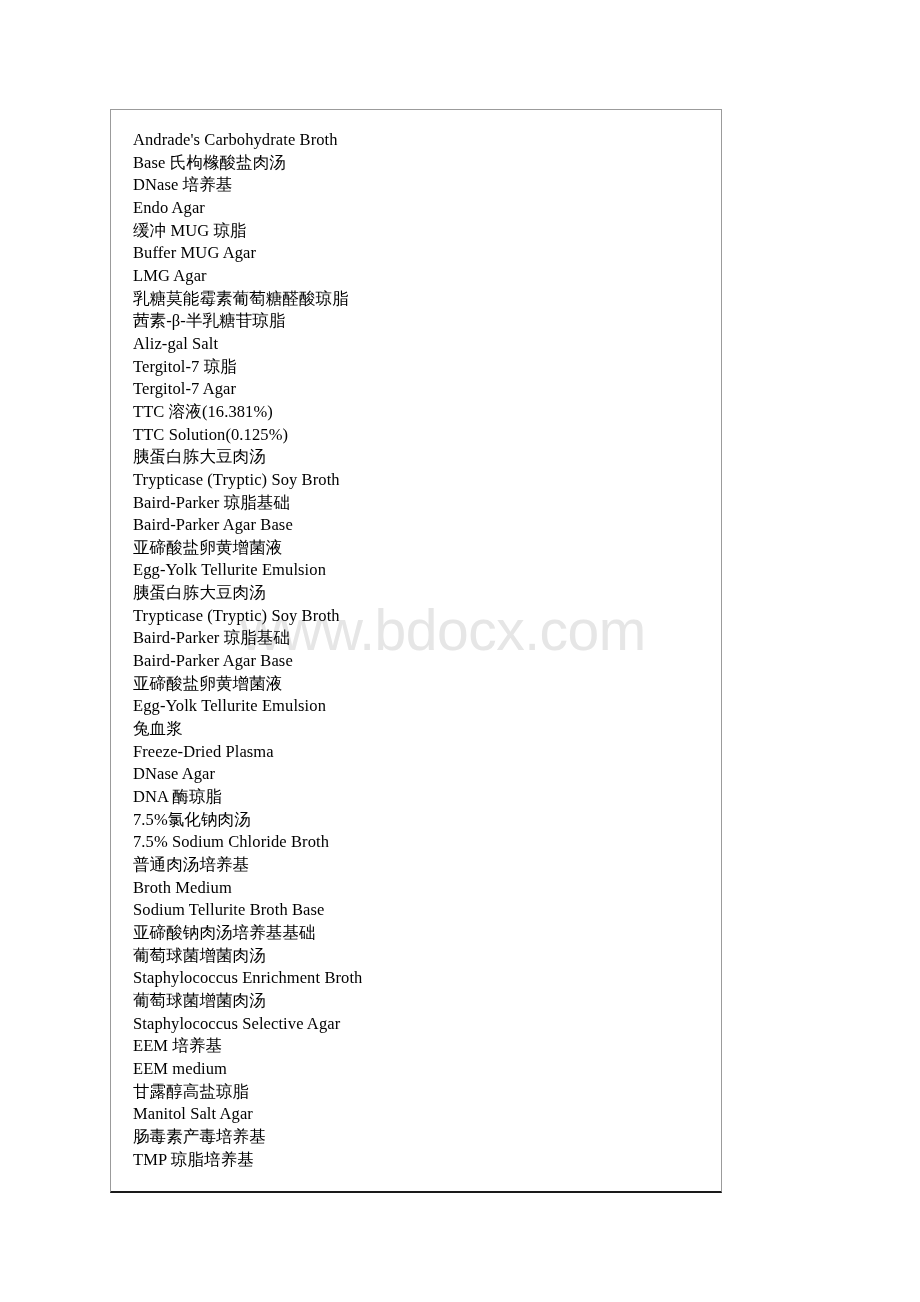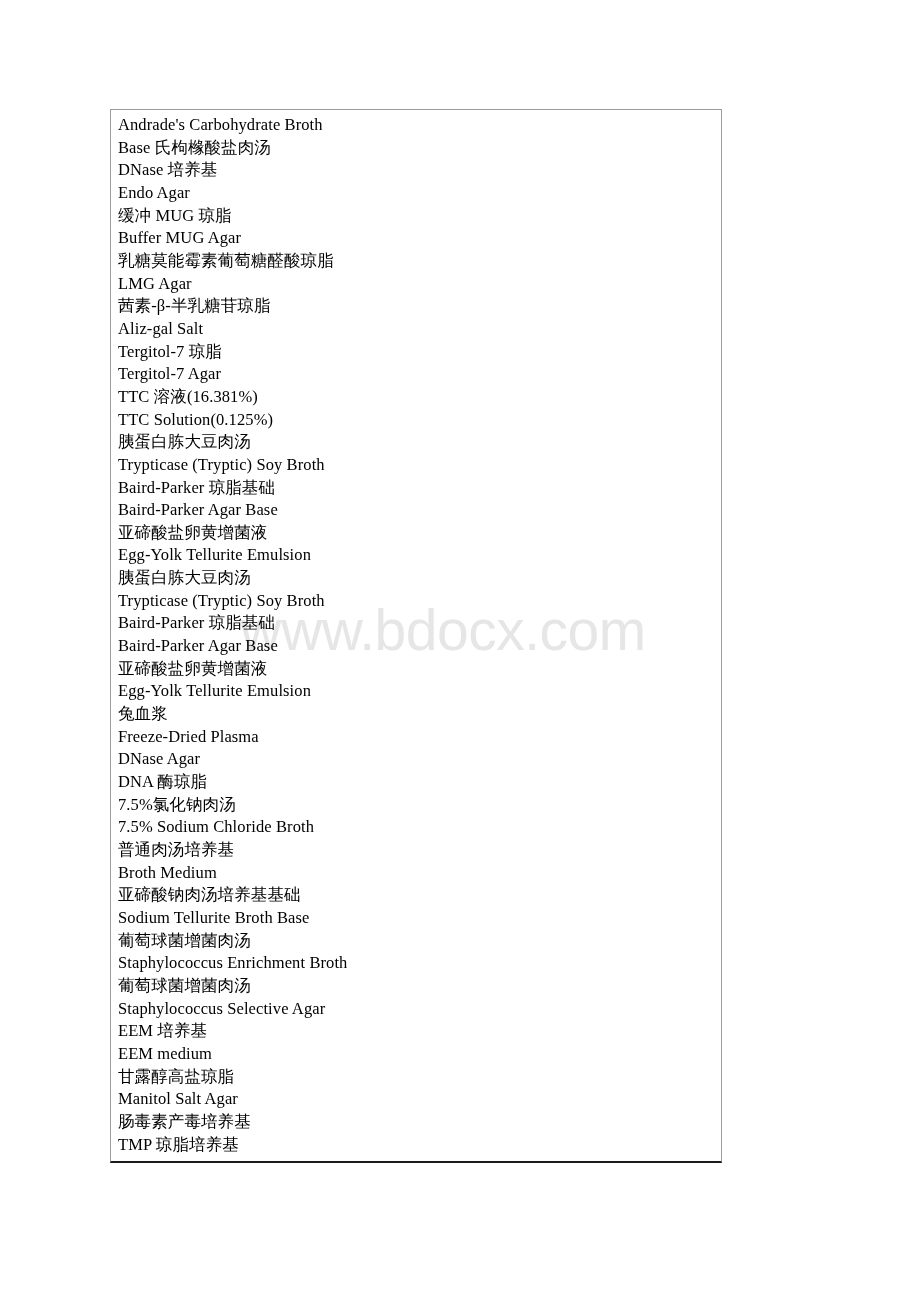--- a/index.html
+++ b/index.html
@@ -55,21 +55,21 @@
     background: transparent;
     z-index: 2;
   }
 
   .media-cell {
     padding: 3px 0 4px 6px;
   }
 
   .media-list {
     list-style: none;
-    margin: 1px;
+    margin: 16px;
     padding: 0;
   }
 
   .media-row {
     font-size: 16.5px;
     line-height: 22.66px;
     color: #000000;
     white-space: nowrap;
     letter-spacing: 0.1px;
   }
@@ -83,22 +83,22 @@
 
   <div class="media-table">
     <div class="media-cell">
       <ul class="media-list">
           <li class="media-row">Andrade's Carbohydrate Broth</li>
           <li class="media-row">Base 氏枸橼酸盐肉汤</li>
           <li class="media-row">DNase 培养基</li>
           <li class="media-row">Endo Agar</li>
           <li class="media-row">缓冲 MUG 琼脂</li>
           <li class="media-row">Buffer MUG Agar</li>
+          <li class="media-row">LMG Agar</li>
           <li class="media-row">乳糖莫能霉素葡萄糖醛酸琼脂</li>
-          <li class="media-row">LMG Agar</li>
           <li class="media-row">茜素-β-半乳糖苷琼脂</li>
           <li class="media-row">Aliz-gal Salt</li>
           <li class="media-row">Tergitol-7 琼脂</li>
           <li class="media-row">Tergitol-7 Agar</li>
           <li class="media-row">TTC 溶液(16.381%)</li>
           <li class="media-row">TTC Solution(0.125%)</li>
           <li class="media-row">胰蛋白胨大豆肉汤</li>
           <li class="media-row">Trypticase (Tryptic) Soy Broth</li>
           <li class="media-row">Baird-Parker 琼脂基础</li>
           <li class="media-row">Baird-Parker Agar Base</li>
@@ -111,22 +111,22 @@
           <li class="media-row">亚碲酸盐卵黄增菌液</li>
           <li class="media-row">Egg-Yolk Tellurite Emulsion</li>
           <li class="media-row">兔血浆</li>
           <li class="media-row">Freeze-Dried Plasma</li>
           <li class="media-row">DNase Agar</li>
           <li class="media-row">DNA 酶琼脂</li>
           <li class="media-row">7.5%氯化钠肉汤</li>
           <li class="media-row">7.5% Sodium Chloride Broth</li>
           <li class="media-row">普通肉汤培养基</li>
           <li class="media-row">Broth Medium</li>
+          <li class="media-row">Sodium Tellurite Broth Base</li>
           <li class="media-row">亚碲酸钠肉汤培养基基础</li>
-          <li class="media-row">Sodium Tellurite Broth Base</li>
           <li class="media-row">葡萄球菌增菌肉汤</li>
           <li class="media-row">Staphylococcus Enrichment Broth</li>
           <li class="media-row">葡萄球菌增菌肉汤</li>
           <li class="media-row">Staphylococcus Selective Agar</li>
           <li class="media-row">EEM 培养基</li>
           <li class="media-row">EEM medium</li>
           <li class="media-row">甘露醇高盐琼脂</li>
           <li class="media-row">Manitol Salt Agar</li>
           <li class="media-row">肠毒素产毒培养基</li>
           <li class="media-row">TMP 琼脂培养基</li>

